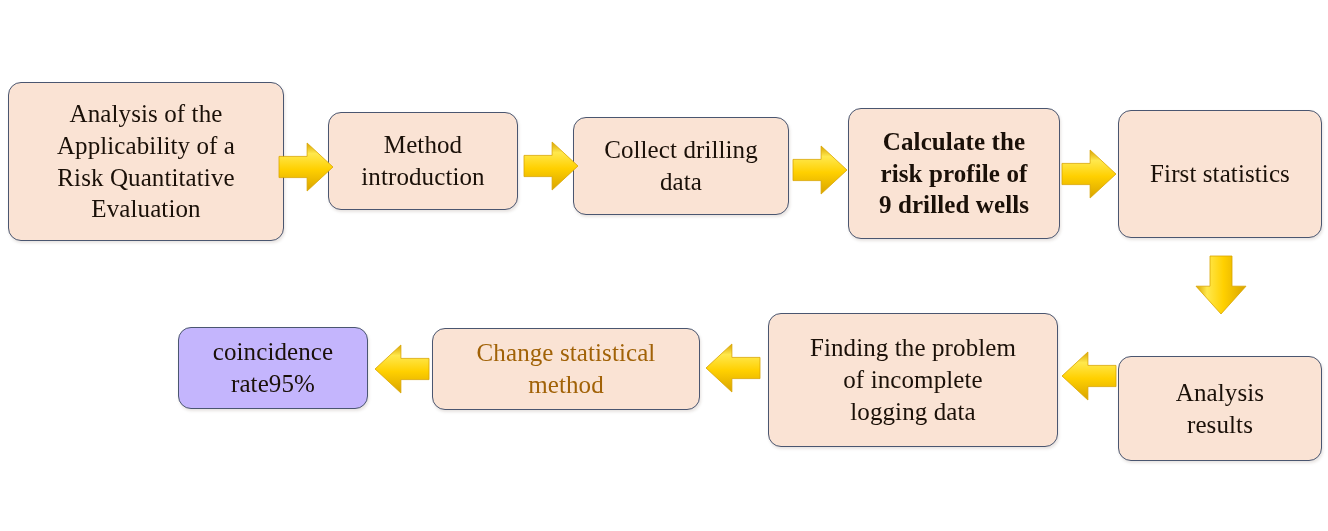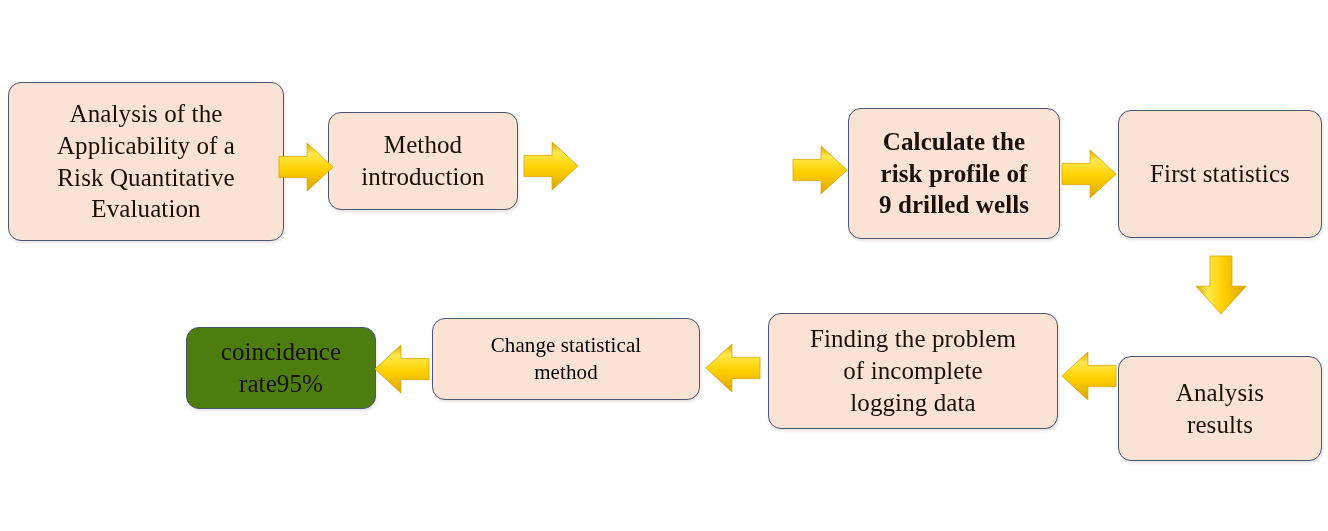--- a/index.html
+++ b/index.html
@@ -55,42 +55,46 @@
     <div class="node" id="node-analysis-applicability" style="left: 8px; top: 82px; width: 276px; height: 159px; background: rgb(250, 227, 212); border-color: rgb(74, 86, 112); color: rgb(26, 16, 8); font-size: 25px;">
       <span class="label">Analysis of the
 Applicability of a
 Risk Quantitative
 Evaluation</span>
     </div>
     <div class="node" id="node-method-introduction" style="left: 328px; top: 112px; width: 190px; height: 98px; background: rgb(250, 227, 212); border-color: rgb(74, 86, 112); color: rgb(26, 16, 8); font-size: 25px;">
       <span class="label">Method
 introduction</span>
     </div>
+    <div class="node" id="node-collect-drilling-data" style="left: 573px; top: 117px; width: 216px; height: 98px; background: rgb(250, 227, 212); border-color: rgb(74, 86, 112); color: rgb(26, 16, 8); font-size: 25px;">
+      <span class="label">Collect drilling
+data</span>
+    </div>
     <div class="node" id="node-calculate-risk-profile" style="left: 848px; top: 108px; width: 212px; height: 131px; background: rgb(250, 227, 212); border-color: rgb(74, 86, 112); color: rgb(26, 16, 8); font-size: 25px; font-weight: bold;">
       <span class="label">Calculate the
 risk profile of
 9 drilled wells</span>
     </div>
     <div class="node" id="node-first-statistics" style="left: 1118px; top: 110px; width: 204px; height: 128px; background: rgb(250, 227, 212); border-color: rgb(74, 86, 112); color: rgb(26, 16, 8); font-size: 25px;">
       <span class="label">First statistics</span>
     </div>
     <div class="node" id="node-analysis-results" style="left: 1118px; top: 322px; width: 204px; height: 105px; background: rgb(250, 227, 212); border-color: rgb(74, 86, 112); color: rgb(26, 16, 8); font-size: 25px; margin-top: 34px;">
       <span class="label">Analysis
 results</span>
     </div>
-    <div class="node" id="node-finding-problem" style="left: 768px; top: 313px; width: 290px; height: 116px; background: rgb(250, 227, 212); border-color: rgb(74, 86, 112); color: rgb(26, 16, 8); font-size: 25px;">
+    <div class="node" id="node-finding-problem" style="left: 768px; top: 313px; width: 290px; height: 134px; background: rgb(250, 227, 212); border-color: rgb(74, 86, 112); color: rgb(26, 16, 8); font-size: 25px;">
       <span class="label">Finding the problem
 of incomplete
 logging data</span>
     </div>
-    <div class="node" id="node-change-statistical-method" style="left: 432px; top: 318px; width: 268px; height: 82px; background: rgb(250, 227, 212); border-color: rgb(74, 86, 112); color: #000000; font-size: 21px;">
+    <div class="node" id="node-change-statistical-method" style="left: 432px; top: 328px; width: 268px; height: 82px; background: rgb(250, 227, 212); border-color: rgb(74, 86, 112); color: #a16207; font-size: 25px;">
       <span class="label">Change statistical
 method</span>
     </div>
-    <div class="node" id="node-coincidence-rate" style="left: 178px; top: 327px; width: 190px; height: 82px; background: #4d7c0f; border-color: rgb(74, 86, 112); color: rgb(26, 16, 8); font-size: 25px; margin-left: 8px;">
+    <div class="node" id="node-coincidence-rate" style="left: 178px; top: 327px; width: 190px; height: 82px; background: #c4b5fd; border-color: rgb(74, 86, 112); color: rgb(26, 16, 8); font-size: 25px;">
       <span class="label">coincidence
 rate95%</span>
     </div>
     <div class="arrow" id="arrow-applicability-to-method" style="left: 279px; top: 143px; width: 54px; height: 48px;">
       <svg width="54" height="48" viewBox="0 0 54 48">
         <polygon points="0.0,13.4 28.1,13.4 28.1,0.0 54.0,24.0 28.1,48.0 28.1,34.6 0.0,34.6" fill="url(#gradH)" stroke="#D9A400" stroke-width="0.8" stroke-linejoin="round"></polygon>
       </svg>
     </div>
     <div class="arrow" id="arrow-method-to-collect" style="left: 524px; top: 142px; width: 54px; height: 48px;">
       <svg width="54" height="48" viewBox="0 0 54 48">

